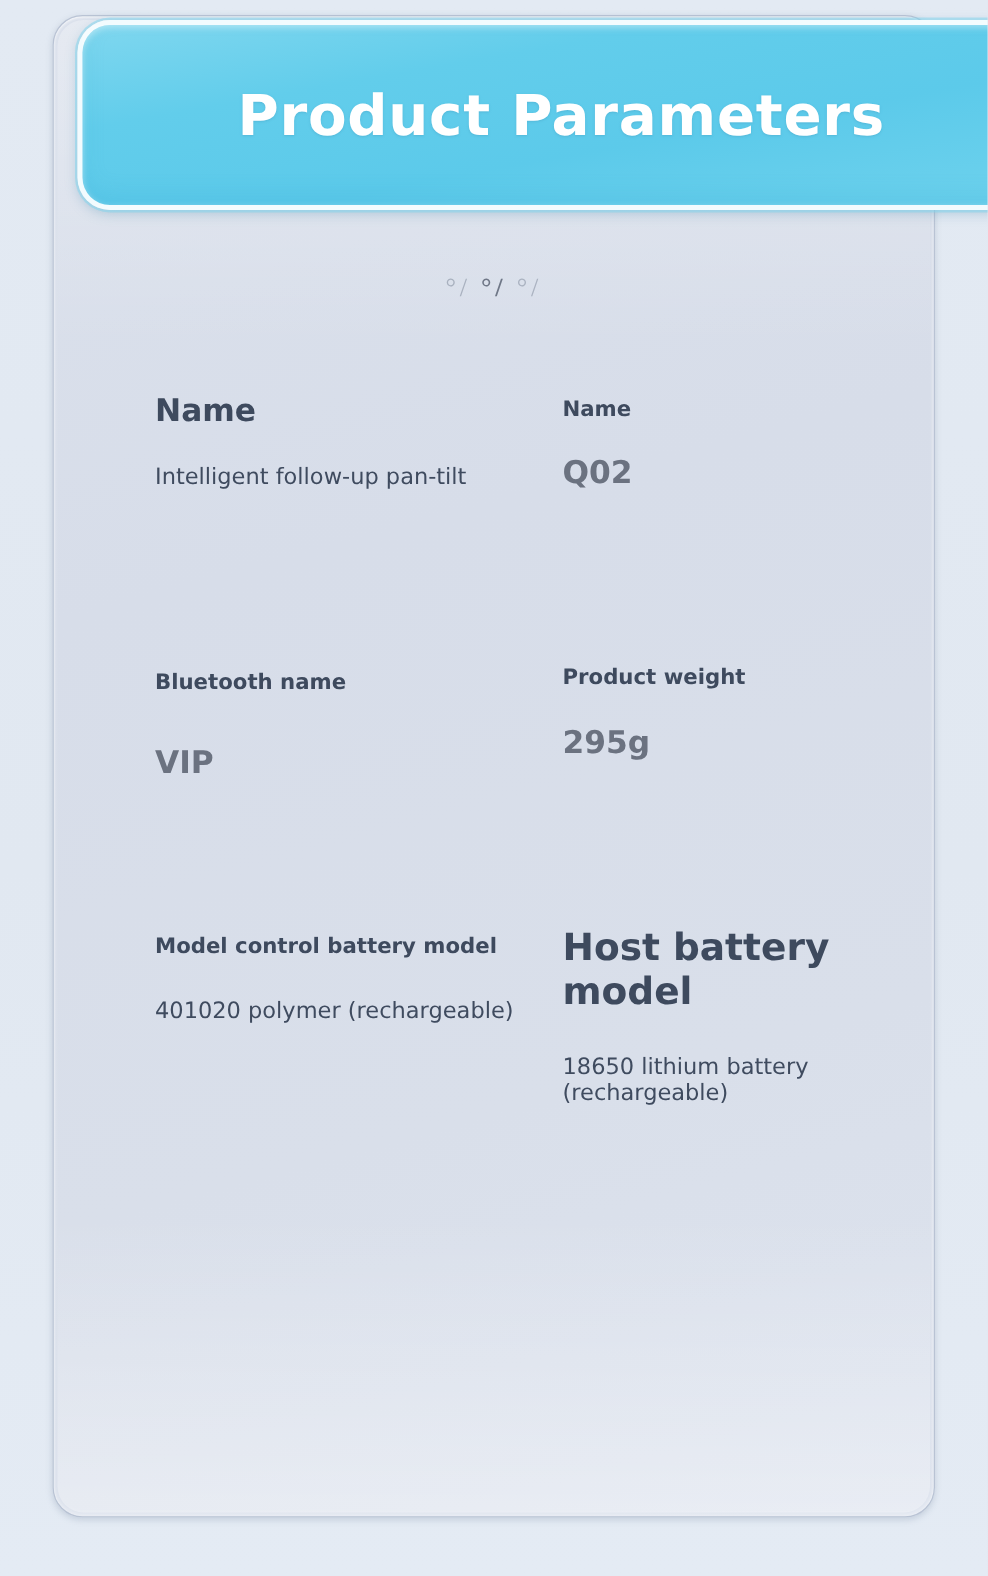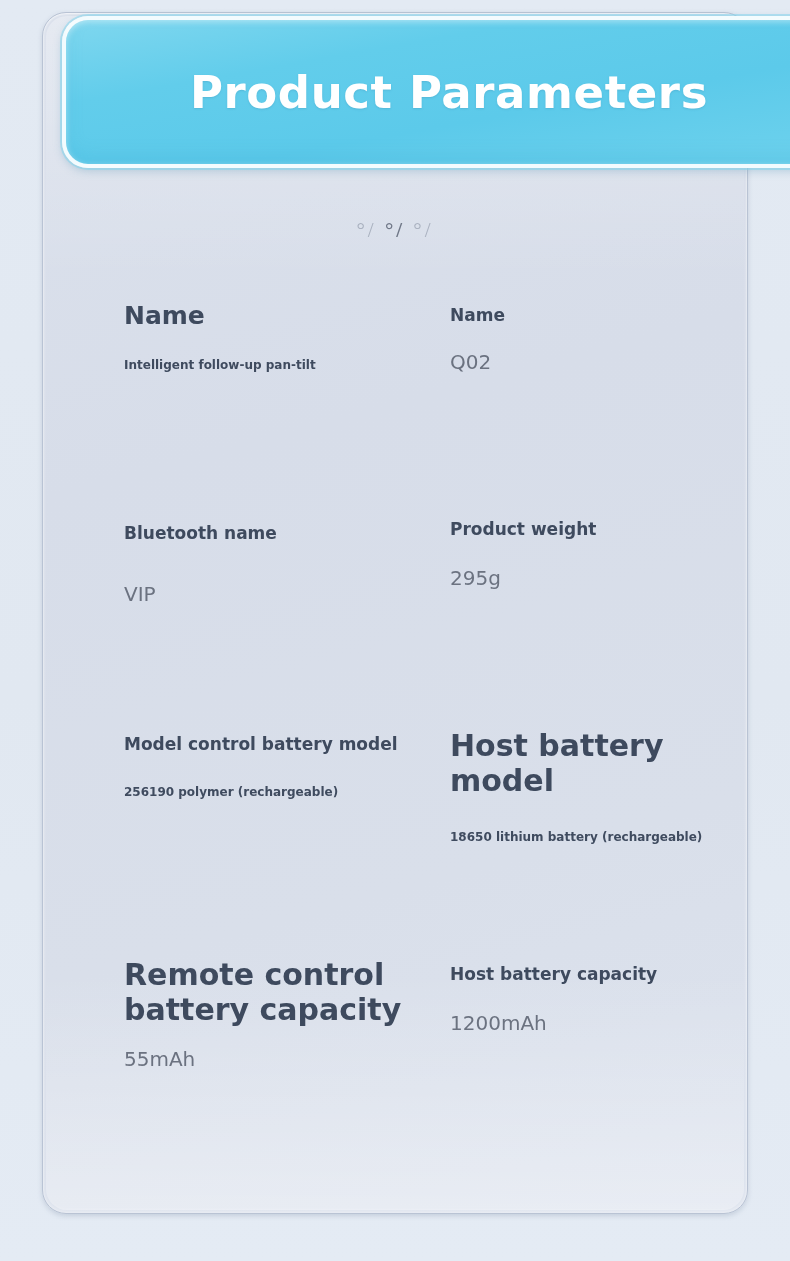--- a/index.html
+++ b/index.html
@@ -95,21 +95,21 @@
     user-select: none;
   }
   .deco .g1 { color: #a9b1bf; }
   .deco .g2 { color: #6f7787; font-weight: bold; }
   .deco .g3 { color: #aab2c0; }
 
   
   .grid {
     position: absolute;
     left: 0;
-    top: 282px;
+    top: 295px;
     width: 770px;
   }
 
   .row {
     position: relative;
     height: 225px;
   }
 
   .cell {
     position: absolute;
@@ -128,22 +128,22 @@
     color: #6b7280;
     font-family: "DejaVu Sans", sans-serif;
     line-height: 1.2;
   }
 
   
   .lbl.xl { font-size: 25px; }
   .lbl.lg { font-size: 30px; }
   .lbl.md { font-size: 17px; }
 
-  .val.big   { font-size: 20px; font-weight: normal; }
-  .val.small { font-size: 12px; font-weight: bold; color: #3f4b5f; }
+  .val.big   { font-size: 25px; font-weight: bold; }
+  .val.small { font-size: 18px; font-weight: normal; color: #3f4b5f; }
 
   .cell .val { display: block; }
 
   
   .r1 .left  .lbl { margin-top: 19px; }
   .r1 .left  .val { margin-top: 27px; }
   .r1 .right .lbl { margin-top: 23px; }
   .r1 .right .val { margin-top: 25px; }
 
   .r2 .left  .lbl { margin-top: 16px; }
@@ -202,33 +202,23 @@
       </div>
       <div class="cell right">
         <div class="lbl md">Product weight</div>
         <div class="val big">295g</div>
       </div>
     </div>
 
     <div class="row r3">
       <div class="cell left">
         <div class="lbl md">Model control battery model</div>
-        <div class="val small">256190 polymer (rechargeable)</div>
+        <div class="val small">401020 polymer (rechargeable)</div>
       </div>
       <div class="cell right">
         <div class="lbl lg">Host battery model</div>
         <div class="val small">18650 lithium battery (rechargeable)</div>
       </div>
     </div>
 
-    <div class="row r4">
-      <div class="cell left">
-        <div class="lbl lg">Remote control battery capacity</div>
-        <div class="val big">55mAh</div>
-      </div>
-      <div class="cell right">
-        <div class="lbl md">Host battery capacity</div>
-        <div class="val big">1200mAh</div>
-      </div>
-    </div>
 
   </div>
 </div>
 
 </body></html>

